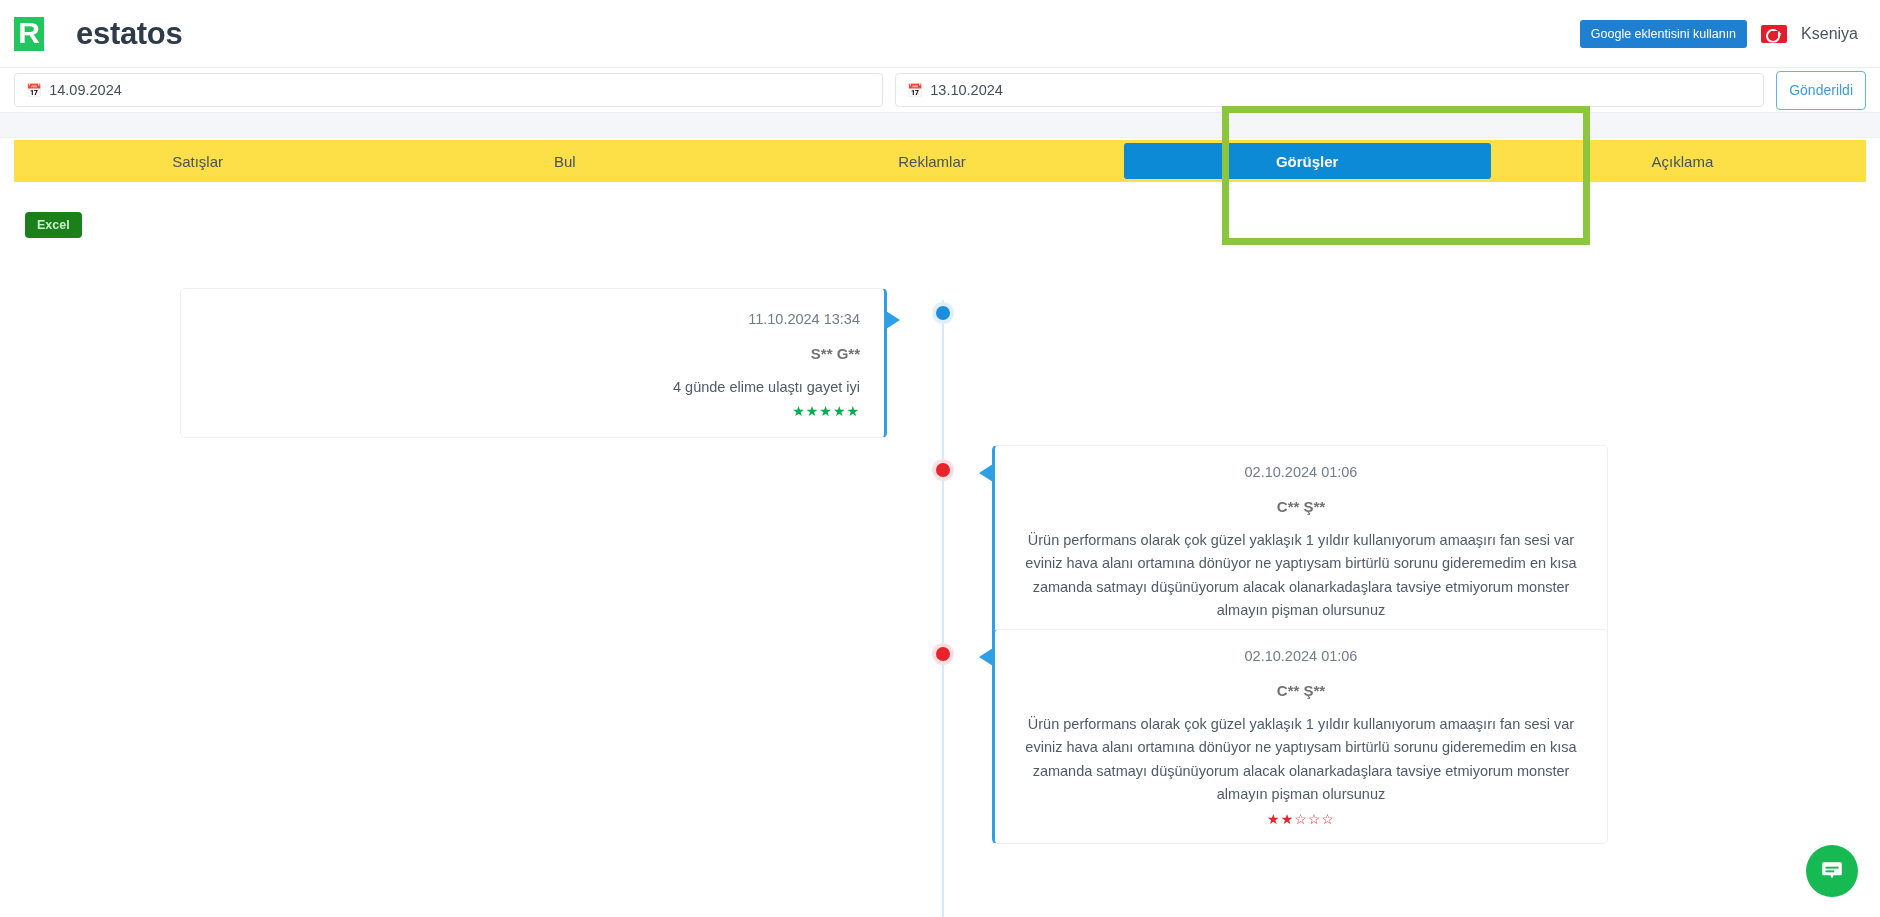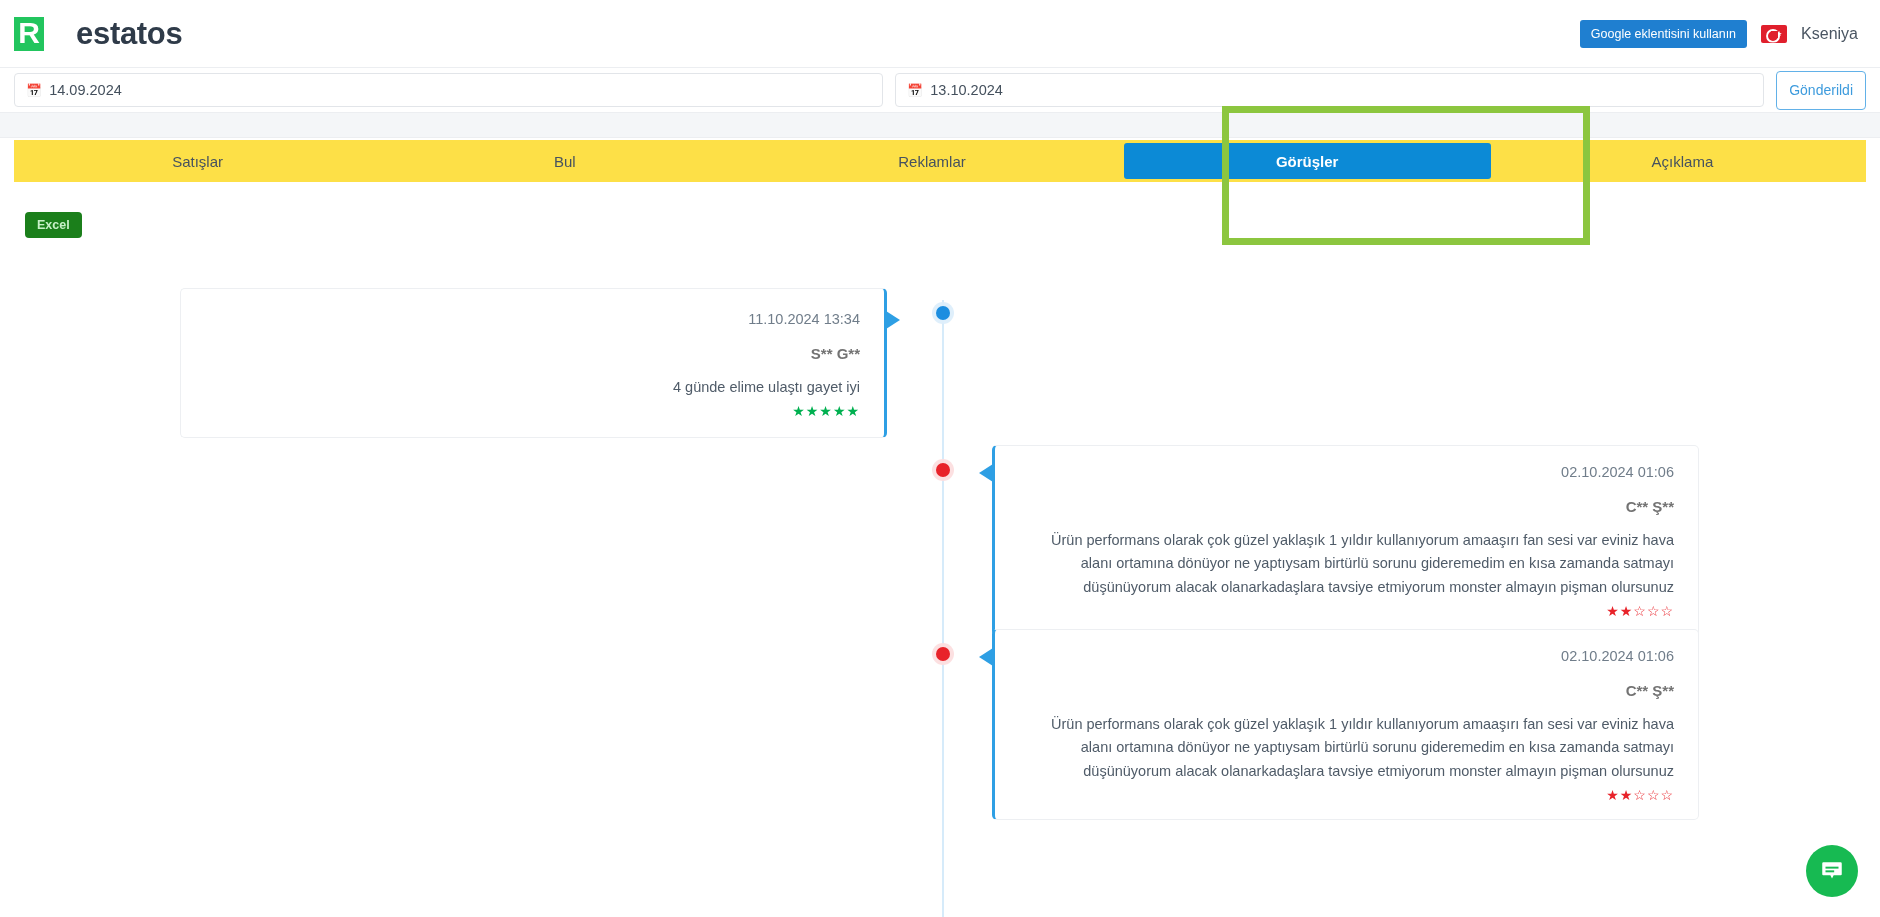--- a/index.html
+++ b/index.html
@@ -163,23 +163,23 @@
     padding: 22px 24px 18px 24px;
   }
   .card-left .arrow {
     position: absolute; right: -16px; top: 22px;
     width: 0; height: 0;
     border-top: 9px solid transparent;
     border-bottom: 9px solid transparent;
     border-left: 14px solid #2e9fe4;
   }
   .card-right {
-    left: 992px; width: 707px;
+    left: 992px; width: 616px;
     border-left: 3px solid #2e9fe4;
-    text-align: right;
+    text-align: center;
     padding: 18px 24px 16px 24px;
   }
   .card-right .arrow {
     position: absolute; left: -16px; top: 18px;
     width: 0; height: 0;
     border-top: 9px solid transparent;
     border-bottom: 9px solid transparent;
     border-right: 14px solid #2e9fe4;
   }
   .r-date { font-size: 14.5px; color: #707d8a; margin-bottom: 18px; }

